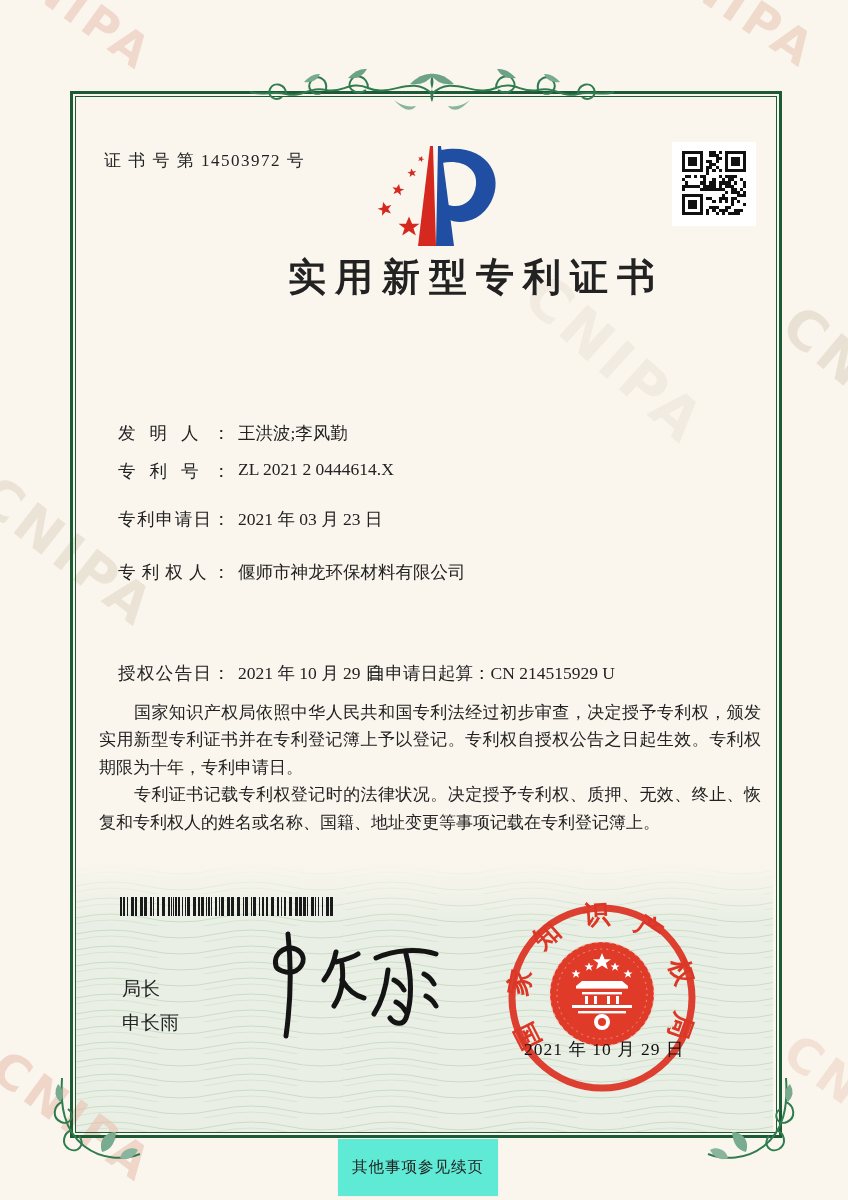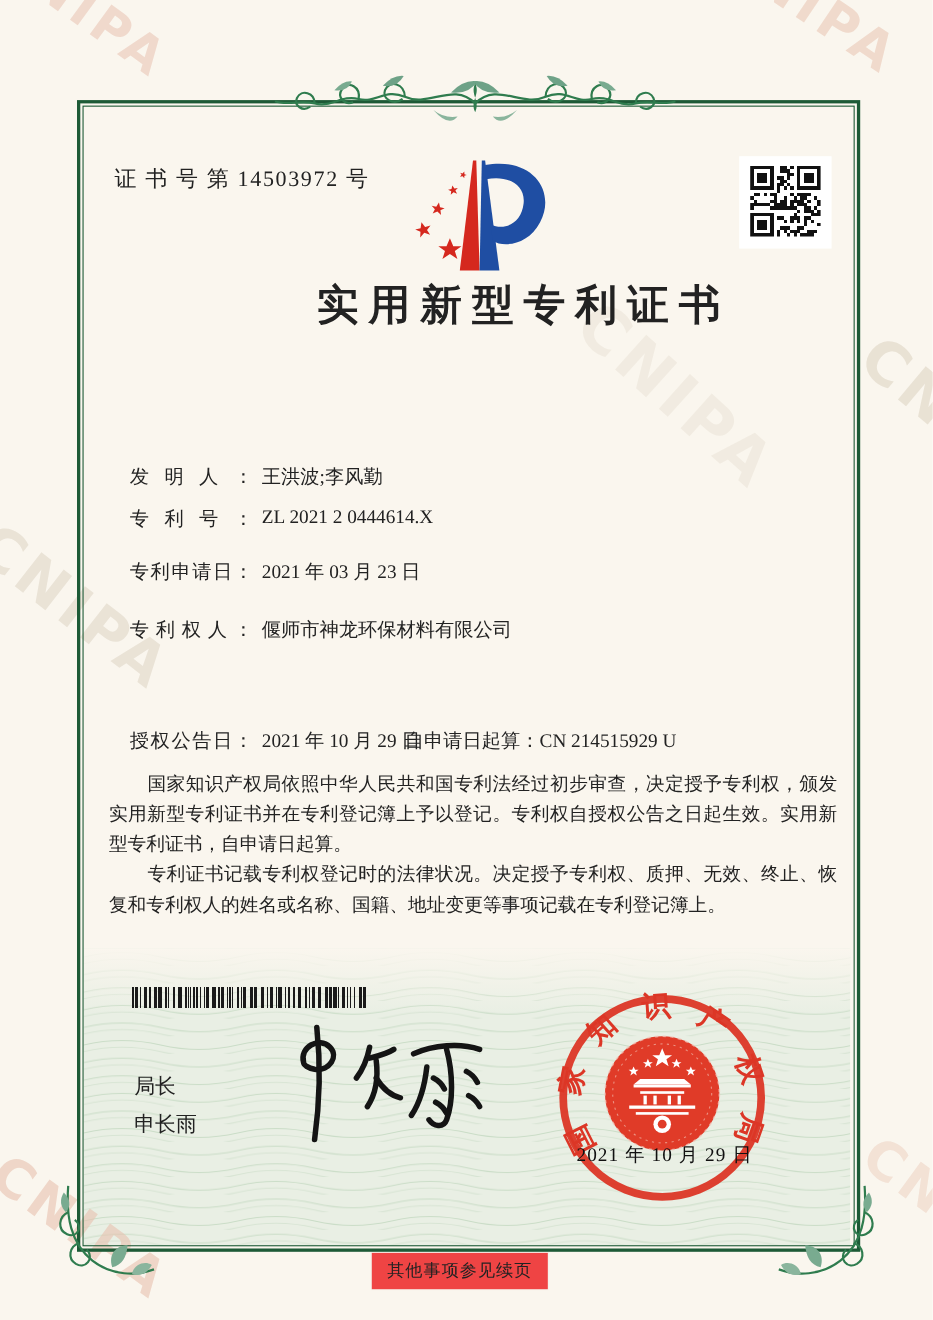--- a/index.html
+++ b/index.html
@@ -9,42 +9,42 @@
   .wm{position:absolute;font-family:"DejaVu Sans","Liberation Sans",sans-serif;font-weight:bold;
       letter-spacing:5px;z-index:1;pointer-events:none;white-space:nowrap;}
   
   .band{position:absolute;left:76px;top:862px;z-index:0;}
   
   .frame{position:absolute;left:70px;top:91px;width:706px;height:1041px;
          border:3px solid #1d5a36;z-index:2;}
   .frame-inner{position:absolute;inset:2px;border:1px solid #1d5a36;}
   .orn{position:absolute;z-index:3;}
   
-  .cert-no{position:absolute;left:104px;top:149px;font-size:20px;letter-spacing:1.5px;z-index:4;}
+  .cert-no{position:absolute;left:104px;top:149px;font-size:17px;letter-spacing:1.5px;z-index:4;}
   .logo{position:absolute;left:352px;top:140px;z-index:4;}
   .qrbox{position:absolute;left:672px;top:142px;width:84px;height:84px;background:#fff;z-index:4;}
   .qrbox svg{position:absolute;left:10px;top:9px;}
   .title{position:absolute;left:70px;top:252px;width:803px;text-align:center;font-size:38px;
          font-weight:bold;letter-spacing:9px;text-indent:9px;z-index:4;}
   .frow{position:absolute;left:118px;font-size:17.5px;white-space:nowrap;z-index:4;}
   .fl{display:inline-block;width:112px;text-align:justify;text-align-last:justify;vertical-align:top;}
   .fv{margin-left:8px;}
   .grant2{position:absolute;left:250px;top:0;white-space:nowrap;}
   .paras{position:absolute;left:99px;top:699px;width:662px;font-size:17px;line-height:27.4px;
          text-align:justify;z-index:4;}
   .paras p{margin:0;text-indent:35px;}
   .barcode{position:absolute;left:120px;top:897px;z-index:4;}
   .signer{position:absolute;left:122px;top:972px;z-index:4;font-family:"Liberation Sans","DejaVu Sans",sans-serif;
           font-size:19px;line-height:34px;}
   .sig{position:absolute;left:248px;top:928px;z-index:5;}
   .seal{position:absolute;left:500px;top:896px;z-index:4;}
   .seal-date{position:absolute;left:524px;top:1037px;font-size:17.5px;letter-spacing:1px;color:#111;z-index:6;}
   .pagenum{position:absolute;left:70px;top:1096px;width:690px;text-align:center;font-size:15.5px;
            letter-spacing:2px;z-index:4;}
-  .contnote{position:absolute;left:338px;top:1139px;background:#ef4444;padding:6px 14px;
+  .contnote{position:absolute;left:338px;top:1139px;background:#5eead4;padding:18px 14px;
             font-size:15.5px;letter-spacing:1px;z-index:4;box-shadow:0 0 0 1px rgba(0,0,0,0.02);}
 </style>
 </head>
 <body>
 
 <div class="page">
 
   <svg class="band" width="697" height="271">
     <defs>
       <pattern id="wv" width="140" height="16" patternUnits="userSpaceOnUse">
@@ -365,21 +365,21 @@
   </div>
   <div class="frow" style="top:560px;">
     <span class="fl">专利权人：</span><span class="fv">偃师市神龙环保材料有限公司</span>
   </div>
   <div class="frow" style="top:661px;">
     <span class="fl">授权公告日：</span><span class="fv">2021 年 10 月 29 日</span>
     <span class="grant2"><span>自申请日起算：</span><span>CN 214515929 U</span></span>
   </div>
 
   <div class="paras">
-    <p>国家知识产权局依照中华人民共和国专利法经过初步审查，决定授予专利权，颁发实用新型专利证书并在专利登记簿上予以登记。专利权自授权公告之日起生效。实用新型专利证书，自申请日起算。</p>
+    <p>国家知识产权局依照中华人民共和国专利法经过初步审查，决定授予专利权，颁发实用新型专利证书并在专利登记簿上予以登记。专利权自授权公告之日起生效。专利权期限为十年，专利申请日。</p>
     <p>专利证书记载专利权登记时的法律状况。决定授予专利权、质押、无效、终止、恢复和专利权人的姓名或名称、国籍、地址变更等事项记载在专利登记簿上。</p>
   </div>
 
   <svg class="barcode" id="barcodesvg" width="217" height="20" shape-rendering="crispEdges">
       <rect x="0" y="0" width="2" height="19" fill="#1a1a1a"></rect>
       <rect x="3" y="0" width="2" height="19" fill="#1a1a1a"></rect>
       <rect x="7" y="0" width="1" height="19" fill="#1a1a1a"></rect>
       <rect x="11" y="0" width="3" height="19" fill="#1a1a1a"></rect>
       <rect x="15" y="0" width="2" height="19" fill="#1a1a1a"></rect>
       <rect x="20" y="0" width="3" height="19" fill="#1a1a1a"></rect>

